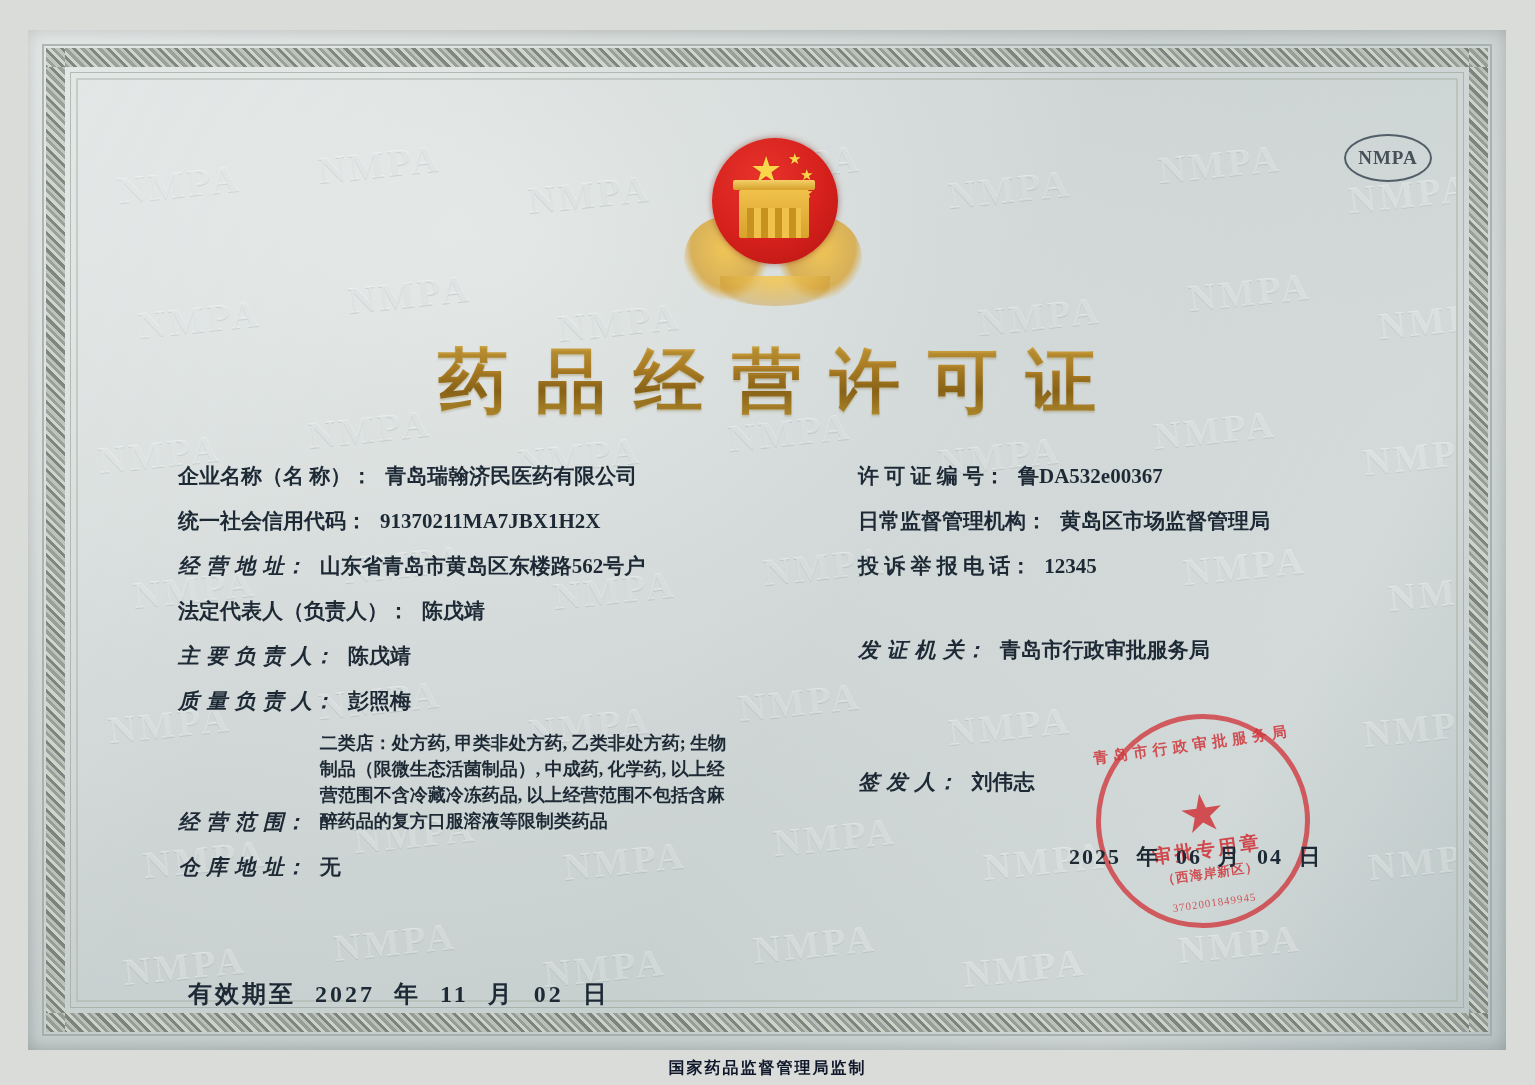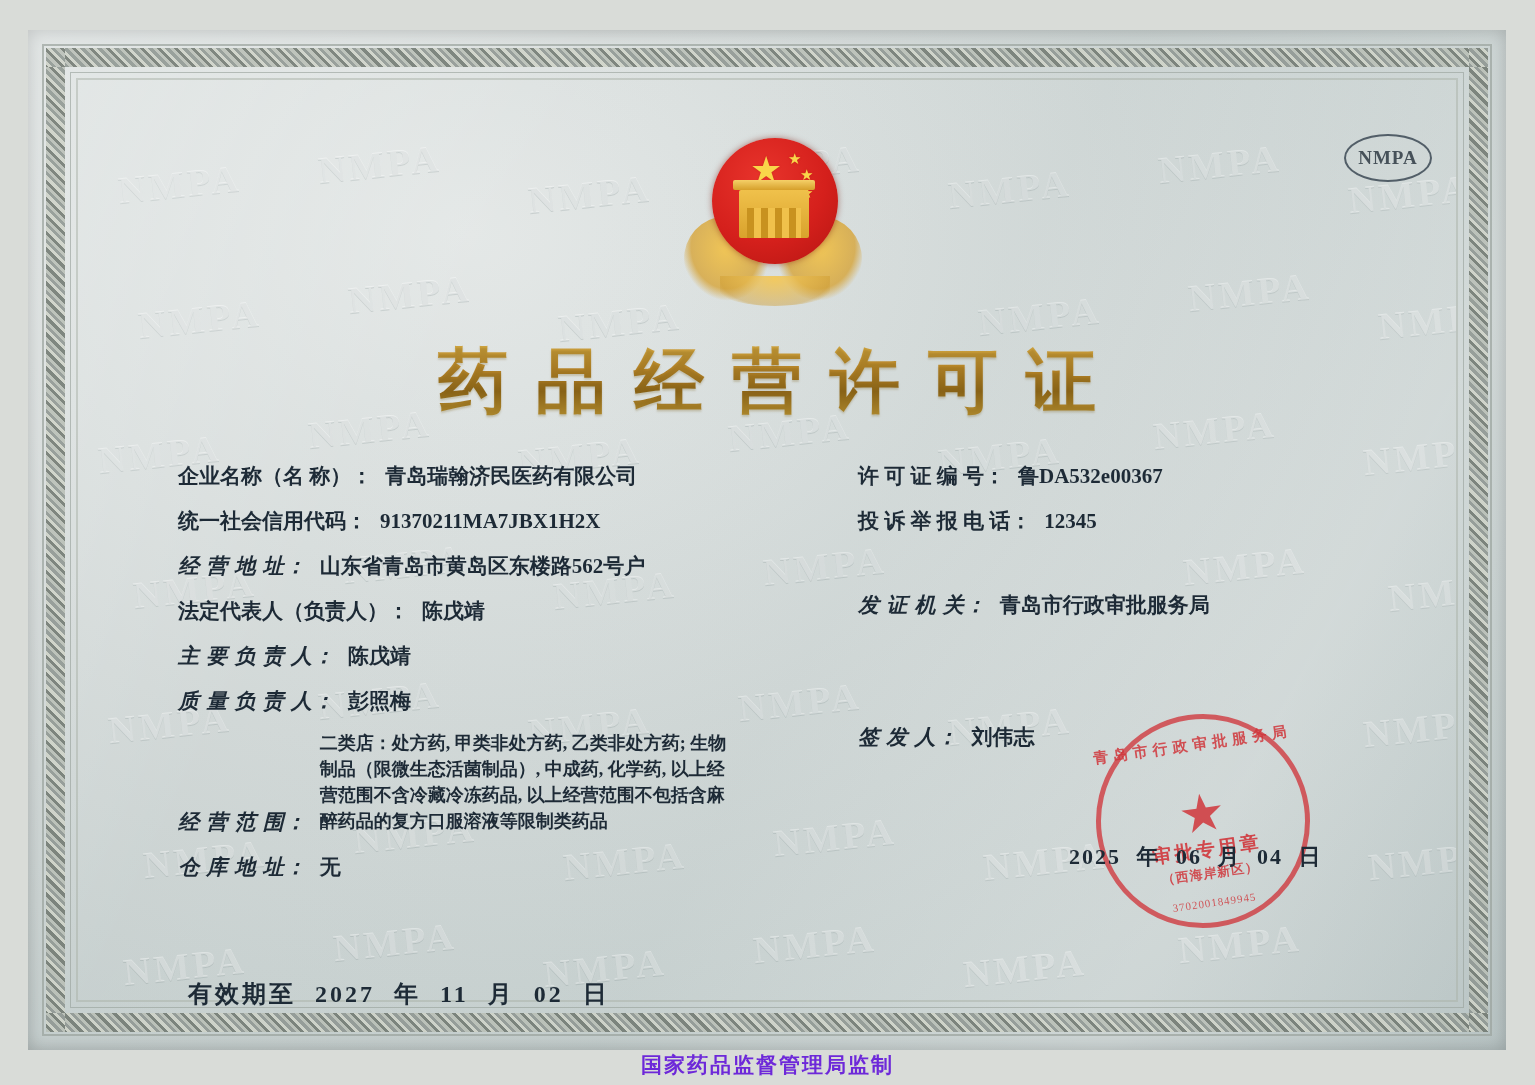--- a/index.html
+++ b/index.html
@@ -336,22 +336,22 @@
   .validity span { margin: 0 5px; }
 
   
   .footer {
     position: absolute;
     left: 0; right: 0;
     bottom: 6px;
     text-align: center;
     font-family: "Liberation Serif", serif;
     font-weight: bold;
-    font-size: 21px;
-    color: #6d28d9;
+    font-size: 16px;
+    color: #0f172a;
     letter-spacing: 2px;
   }
 </style>
 </head>
 <body>
 
 <div class="page">
   <div class="paper">
 
     <div class="watermarks">
@@ -464,20 +464,24 @@
         <span class="lab sp-1">仓 库 地 址：</span>
         <span class="val">无</span>
       </div>
     </div>
 
     <div class="col-right">
       <div class="field">
         <span class="lab">许 可 证 编 号：</span>
         <span class="val">鲁DA532e00367</span>
       </div>
+      <div class="field">
+        <span class="lab">日常监督管理机构：</span>
+        <span class="val">黄岛区市场监督管理局</span>
+      </div>
       <div class="field gap-big">
         <span class="lab">投 诉 举 报 电 话：</span>
         <span class="val">12345</span>
       </div>
       <div class="field gap-mid">
         <span class="lab sp-1">发 证 机 关：</span>
         <span class="val">青岛市行政审批服务局</span>
       </div>
       <div class="field">
         <span class="lab sp-1">签 发 人：</span>

